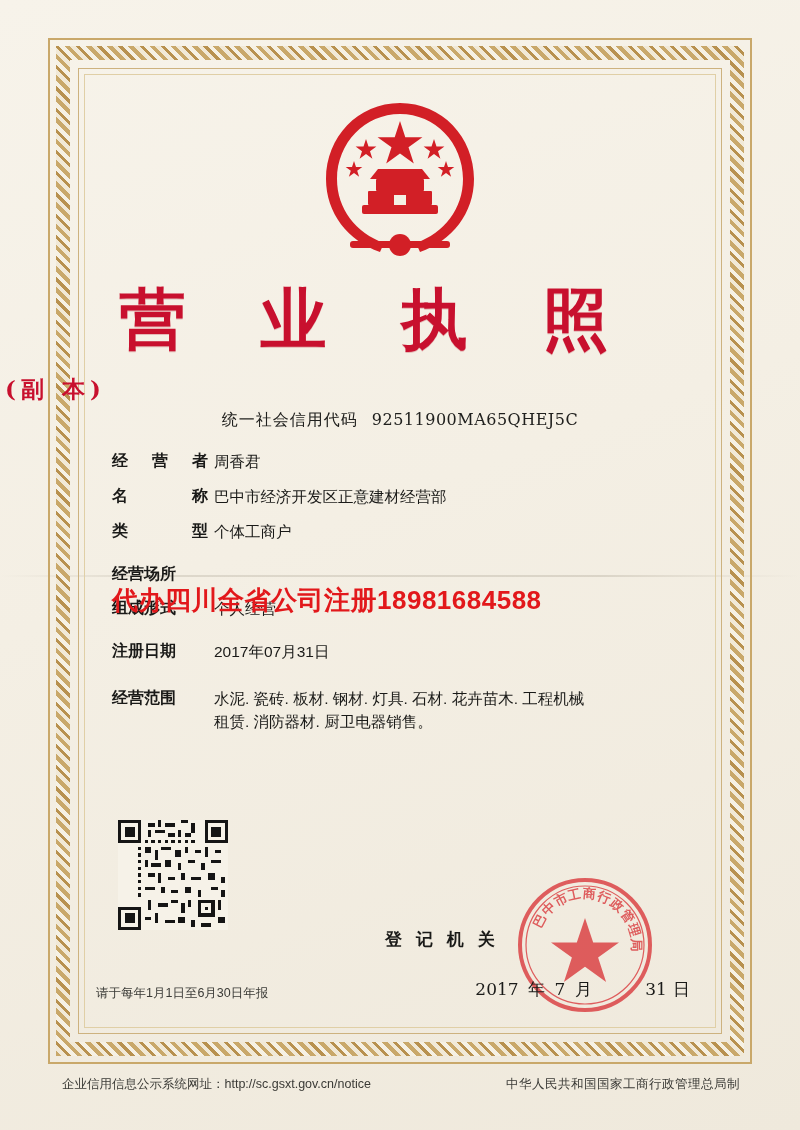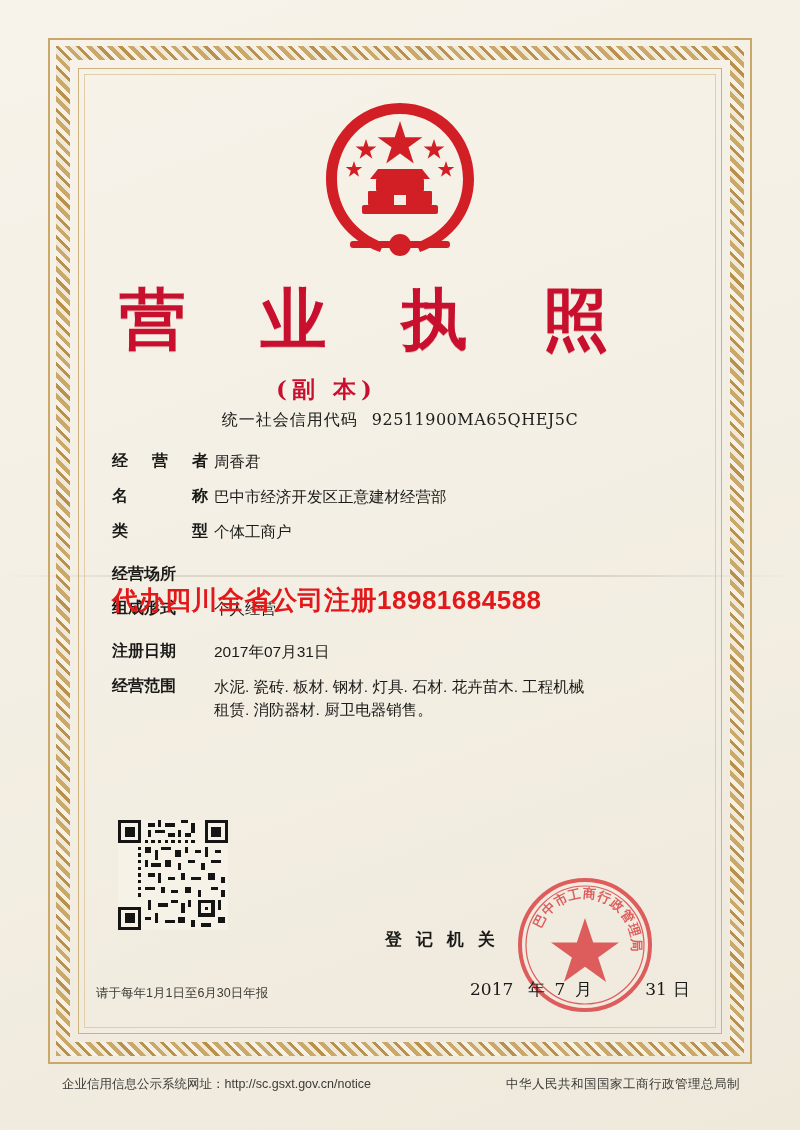--- a/index.html
+++ b/index.html
@@ -96,21 +96,20 @@
     letter-spacing: 26px;
     text-indent: 26px;
     color: #c8102e;
     text-shadow: 0 1px 0 rgba(180,20,40,0.25);
   }
   .subtitle {
     position: absolute;
     top: 374px;
     left: 0;
     width: 648px;
-    text-align: center;
     font-family: "DejaVu Serif", serif;
     font-weight: bold;
     font-size: 23px;
     letter-spacing: 5px;
     text-indent: 5px;
     color: #c8102e;
   }
   .credit-code {
     position: absolute;
     top: 410px;
@@ -156,21 +155,21 @@
   .row .value {
     flex: 1;
     font-family: "Liberation Sans", sans-serif;
     font-size: 15.5px;
     color: #1a1a18;
     line-height: 23px;
     padding-left: 6px;
     white-space: pre-line;
   }
   .row.gap-lg { margin-bottom: 20px; }
-  .row.gap-xl { margin-bottom: 12px; }
+  .row.gap-xl { margin-bottom: 24px; }
 
   
   .watermark {
     position: absolute;
     left: 112px;
     top: 583px;
     font-family: "Liberation Sans", sans-serif;
     font-size: 26px;
     font-weight: bold;
     color: #e2181b;
@@ -210,21 +209,21 @@
     position: absolute;
     left: 470px;
     top: 978px;
     width: 240px;
     font-family: "DejaVu Serif", serif;
     font-size: 17px;
     color: #1a1a18;
     display: flex;
     align-items: baseline;
   }
-  .date-line span { display: inline-block; }
+  .date-line span { display: inline-block; text-align: center; }
   .d-year { min-width: 54px; }
   .d-ch { margin: 0 4px; }
   .d-m { min-width: 22px; text-align: center; }
   .d-d { min-width: 26px; text-align: center; margin-left: 47px; }
 
   .annual-note {
     position: absolute;
     left: 96px;
     top: 985px;
     font-family: "Liberation Sans", sans-serif;

